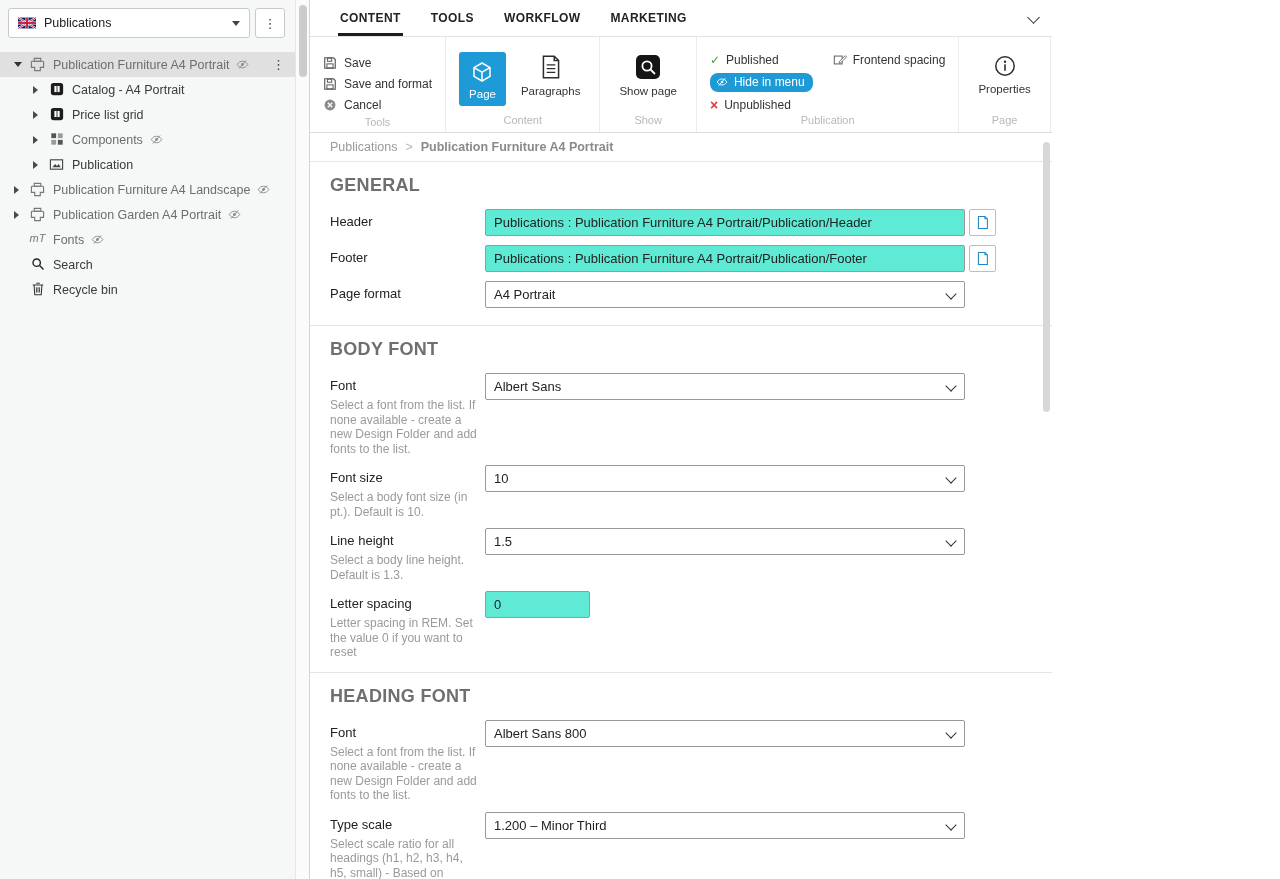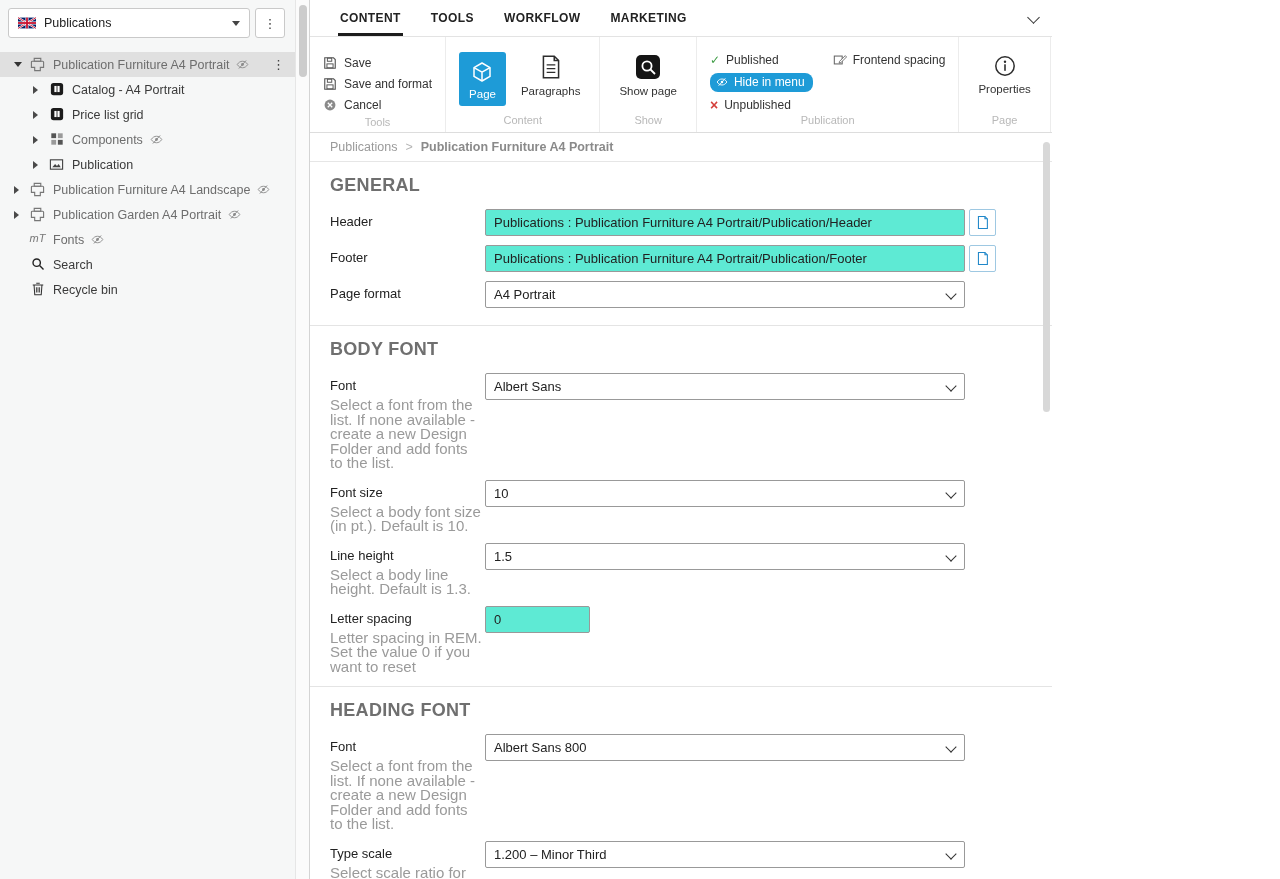--- a/index.html
+++ b/index.html
@@ -59,21 +59,21 @@
 
   .breadcrumb{height:29px;flex:0 0 auto;display:flex;align-items:center;padding-left:20px;border-bottom:1px solid #e6e6e6;font-size:12.5px;color:#9a9a9a;gap:8px}
   .bc-current{font-weight:700;color:#8a8a8a}
 
   .formarea{flex:1;overflow:hidden}
   .fsection{padding:0 0 8px 20px}
   .stitle{font-size:18px;font-weight:700;color:#6f6f6f;letter-spacing:.3px;margin:13px 0 13px}
   .frow{display:flex;align-items:flex-start;margin-bottom:9px}
   .fl{width:155px;flex:0 0 auto;padding-top:5px}
   .flab{font-size:13px;color:#222}
-  .fhelp{margin-top:5px;font-size:15px;line-height:14.5px;color:#9a9a9a;width:152px}
+  .fhelp{margin-top:5px;font-size:12px;line-height:14.5px;color:#9a9a9a;width:152px}
   .fc{display:flex;align-items:center;gap:4px}
   .selwrap{position:relative;width:480px}
   select.ctl{width:100%;height:27px;border:1px solid #999;border-radius:2px;background:#fff;font-family:inherit;font-size:13px;color:#222;padding:0 26px 0 8px;appearance:none;-webkit-appearance:none}
   .selwrap::after{content:"";position:absolute;right:10px;top:9px;width:7px;height:7px;border-right:1.5px solid #333;border-bottom:1.5px solid #333;transform:rotate(45deg);pointer-events:none}
   input.ctl{height:27px;border:1px solid #999;border-radius:2px;font-family:inherit;font-size:13px;color:#222;padding:0 8px;width:480px;background:#5eead4}
   input.ctl.small{width:105px}
   .sidebtn{width:27px;height:27px;border:1px solid #9ec8e2;background:#fff;border-radius:2px;display:flex;align-items:center;justify-content:center;cursor:pointer;flex:0 0 auto}
   .hr{height:1px;background:#e4e4e4}
   .vscroll{position:absolute;right:2px;top:142px;width:7px;height:270px;background:#d8d8d8;border-radius:4px}
 </style>

